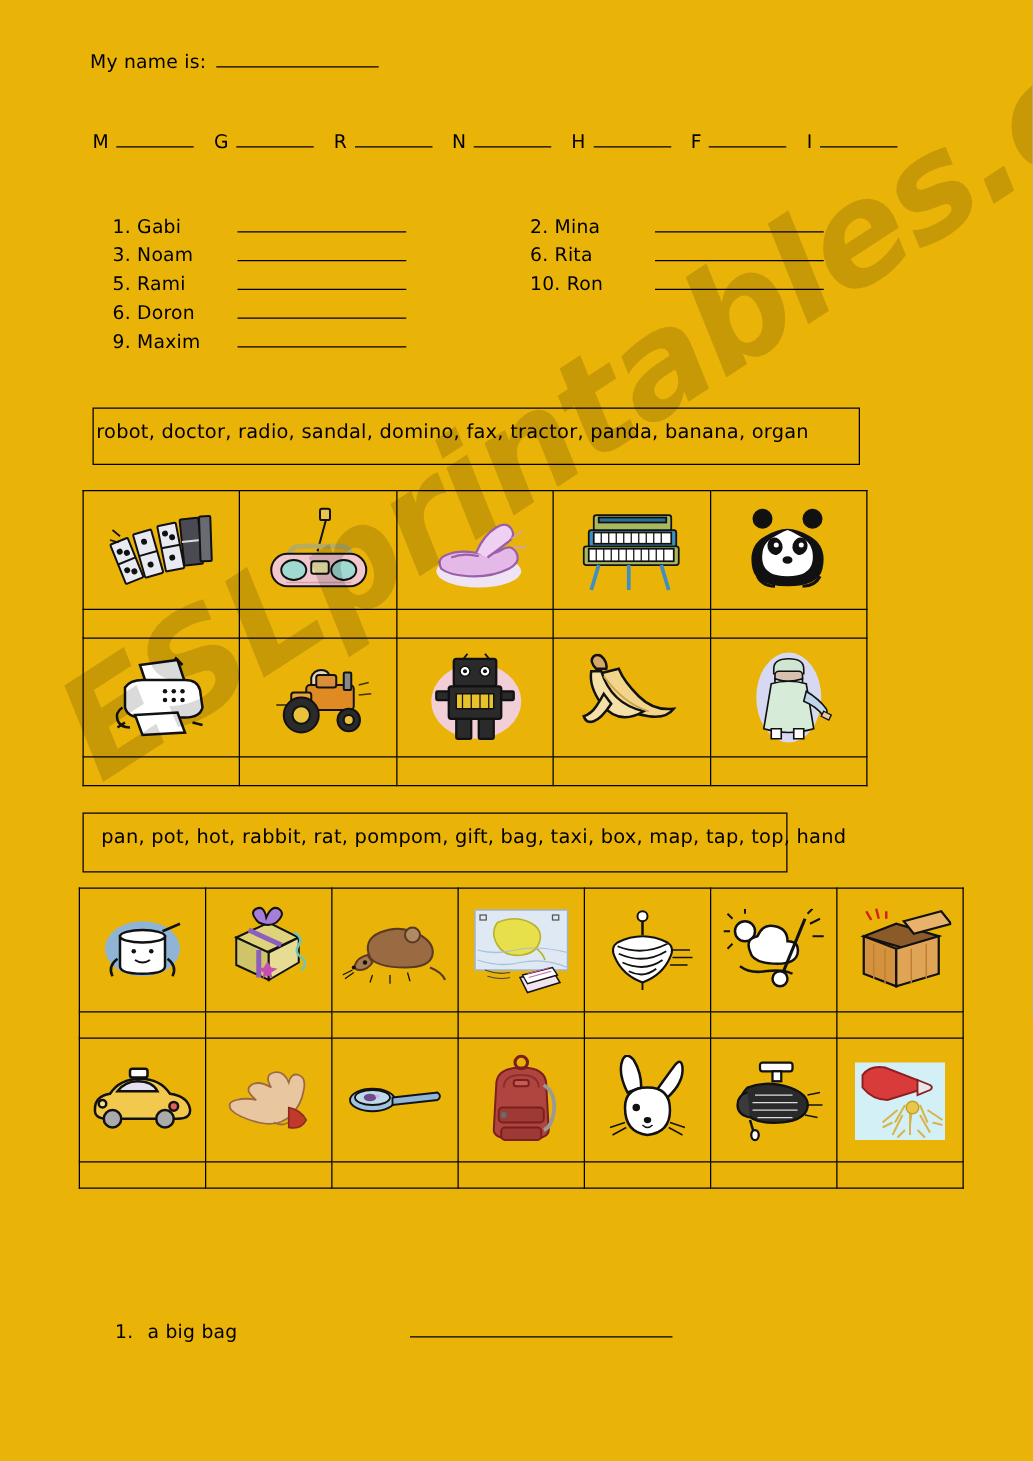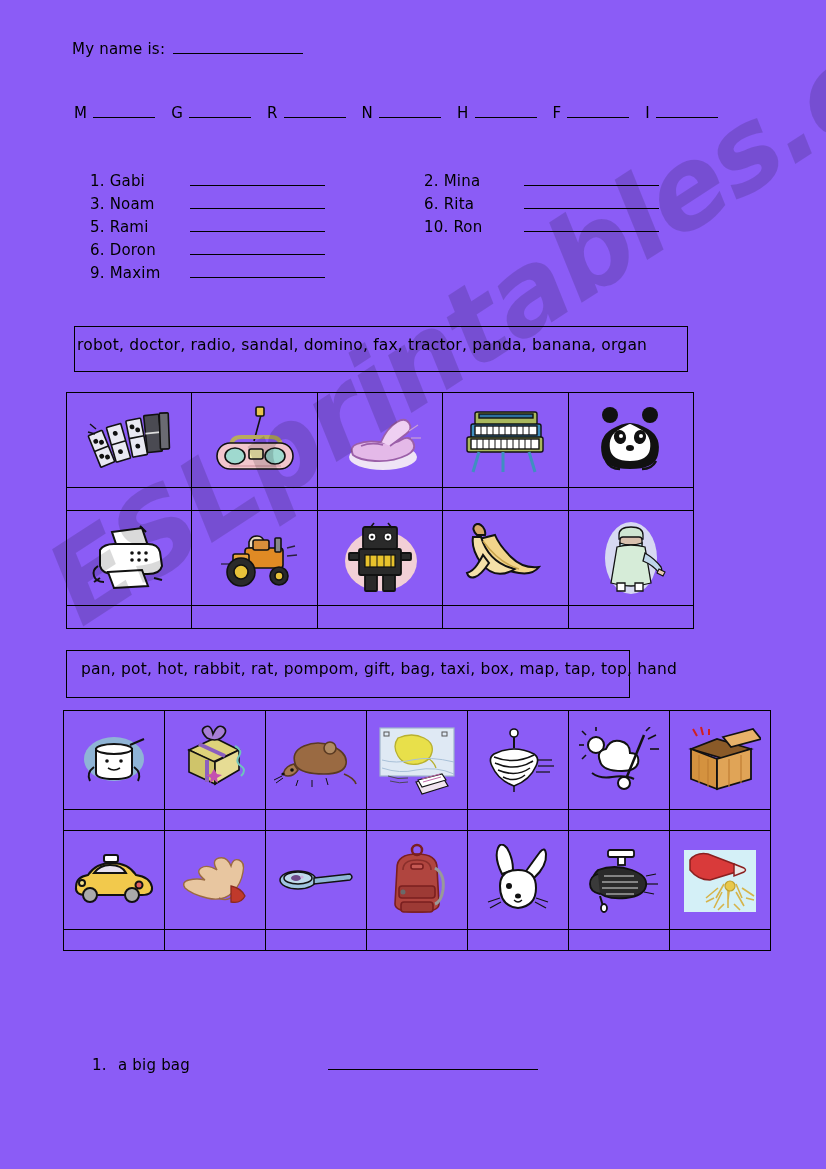--- a/index.html
+++ b/index.html
@@ -8,21 +8,21 @@
     padding: 0;
     background: #b0b0b0;
   }
   body {
     font-family: "DejaVu Sans", sans-serif;
   }
   #page {
     position: relative;
     width: 826px;
     height: 1169px;
-    background: #8b5cf6;
+    background: #eab308;
     overflow: hidden;
     margin: 0 auto;
   }
 
   
   #watermark {
     position: absolute;
     left: 0;
     top: 0;
     width: 826px;

